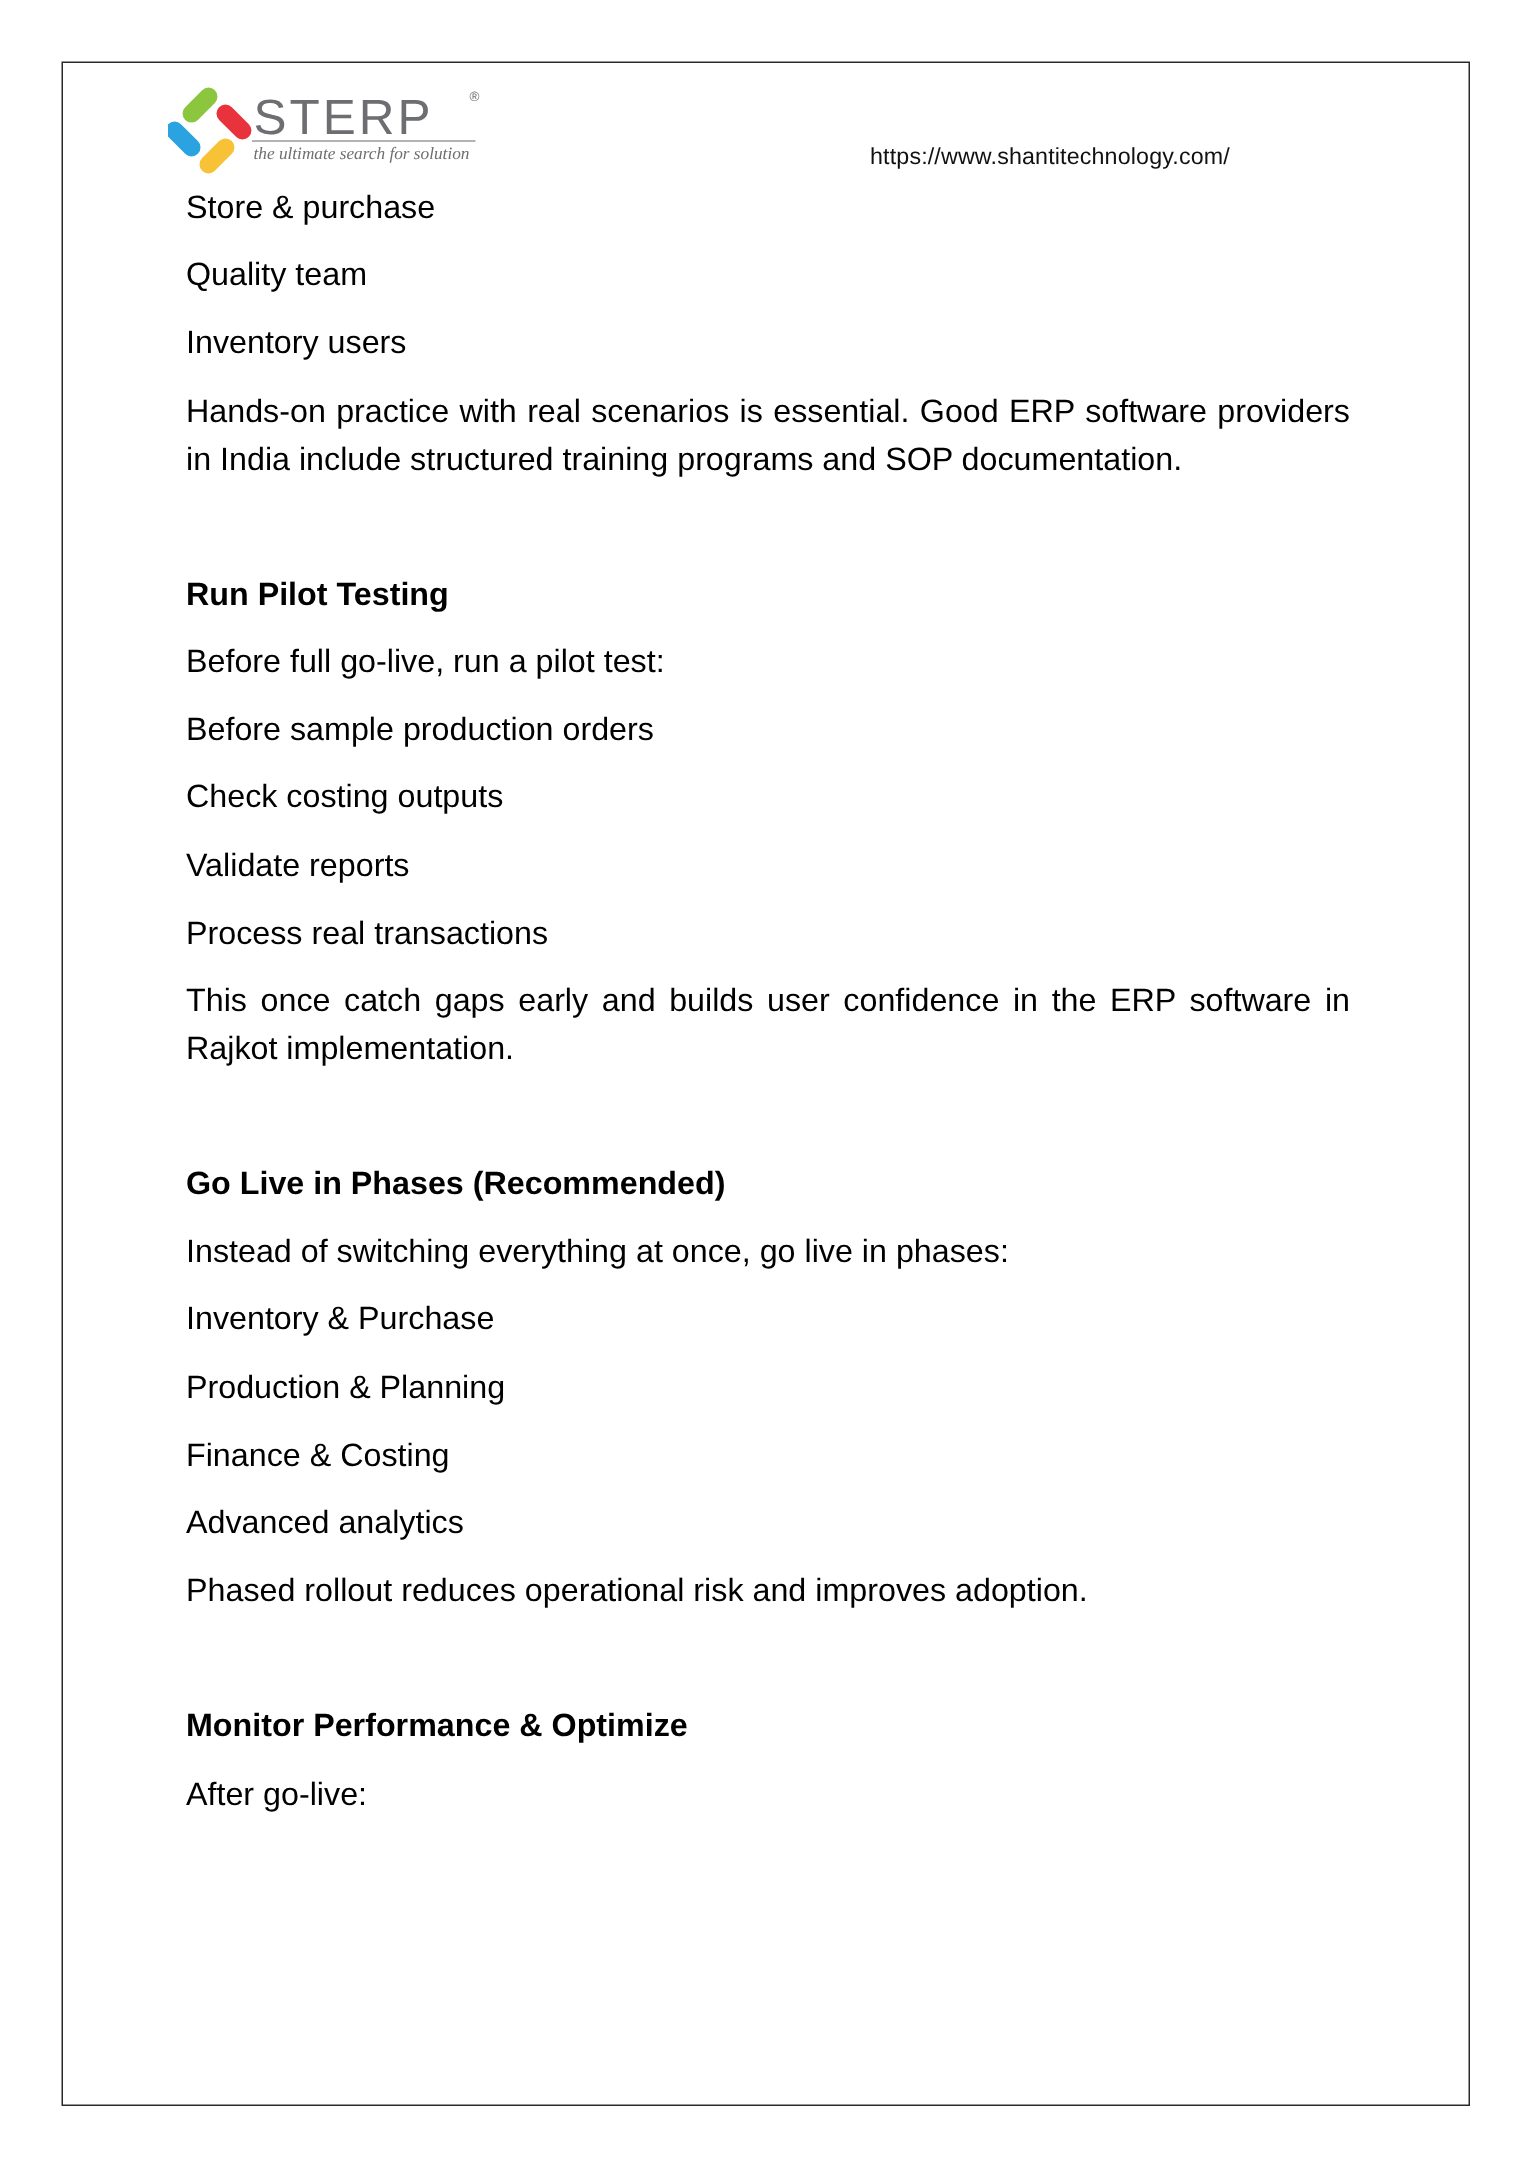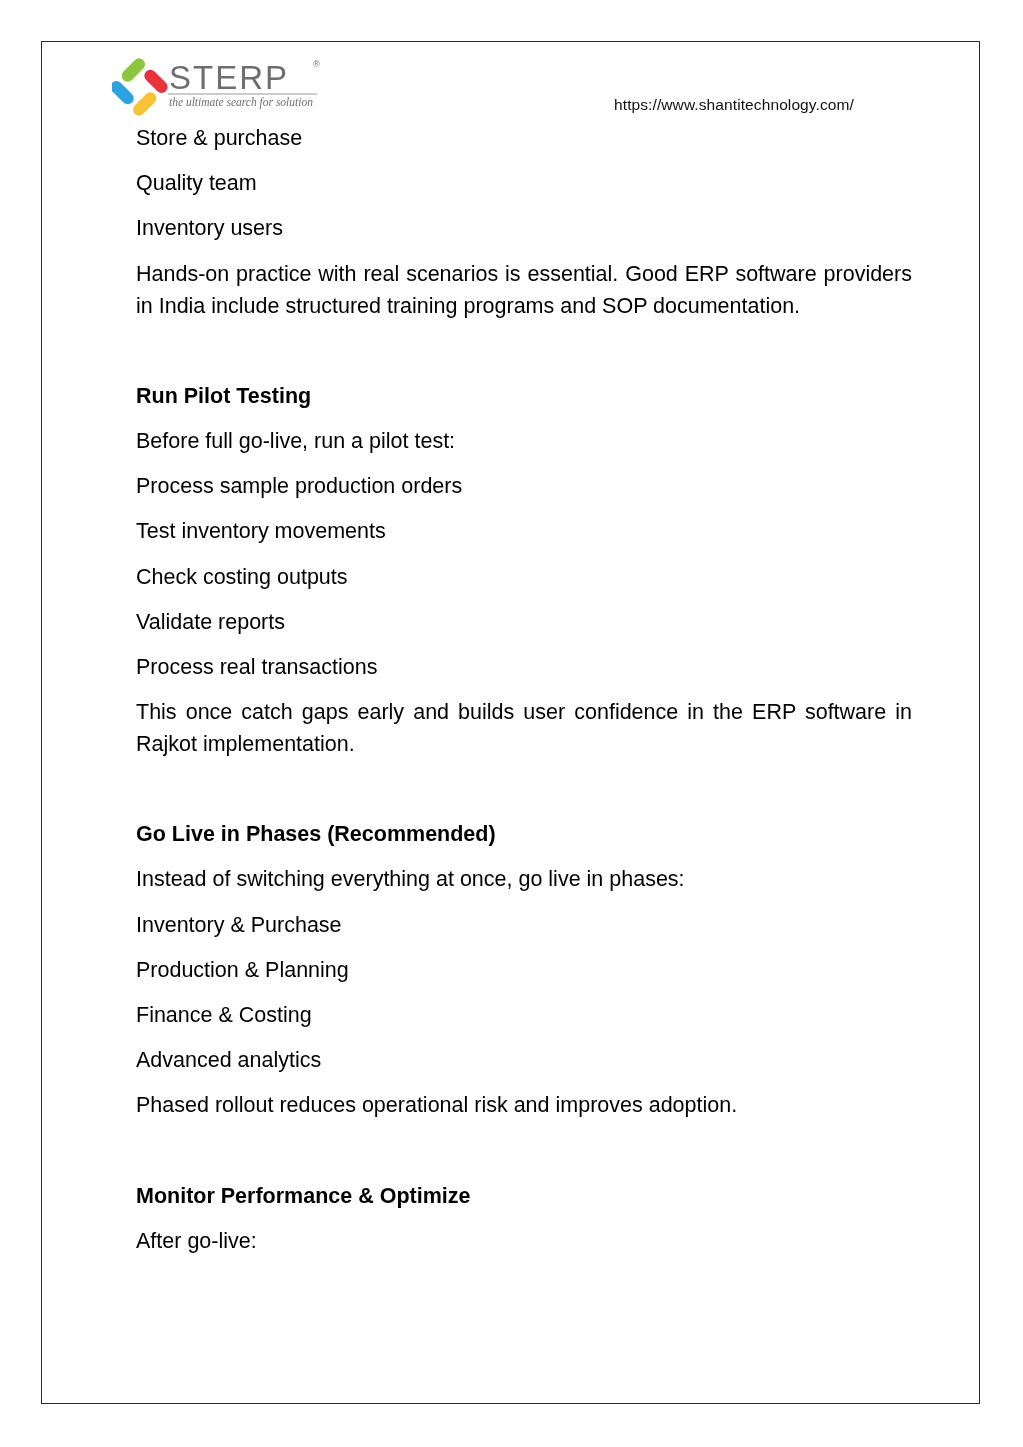--- a/index.html
+++ b/index.html
@@ -27,30 +27,30 @@
     .logo {
       position: absolute;
       left: 112px;
       top: 58px;
       width: 215px;
       height: 58px;
     }
     .logo svg { display: block; }
     .site-url {
       position: absolute;
-      left: 614px;
+      left: 580px;
       top: 96px;
       font-size: 15.5px;
       color: #111;
       letter-spacing: 0.1px;
       text-align: center;
     }
     .content {
       position: absolute;
-      left: 136px;
+      left: 124px;
       top: 122px;
       width: 776px;
       font-size: 21.5px;
       line-height: 32px;
     }
     .para {
       margin: 0 0 13.2px 0;
       text-align: justify;
     }
     .heading {
@@ -84,22 +84,21 @@
 <div class="content">
   <p class="para">Store &amp; purchase</p>
   <p class="para">Quality team</p>
   <p class="para">Inventory users</p>
   <p class="para">Hands-on practice with real scenarios is essential. Good ERP software providers in India include structured training programs and SOP documentation.</p>
 
   <div class="gap"></div>
 
   <p class="heading">Run Pilot Testing</p>
   <p class="para">Before full go-live, run a pilot test:</p>
-  <p class="para">Process sample production orders</p>
-  <p class="para">Test inventory movements</p>
+  <p class="para">Before sample production orders</p>
   <p class="para">Check costing outputs</p>
   <p class="para">Validate reports</p>
   <p class="para">Process real transactions</p>
   <p class="para">This once catch gaps early and builds user confidence in the ERP software in Rajkot implementation.</p>
 
   <div class="gap"></div>
 
   <p class="heading">Go Live in Phases (Recommended)</p>
   <p class="para">Instead of switching everything at once, go live in phases:</p>
   <p class="para">Inventory &amp; Purchase</p>

